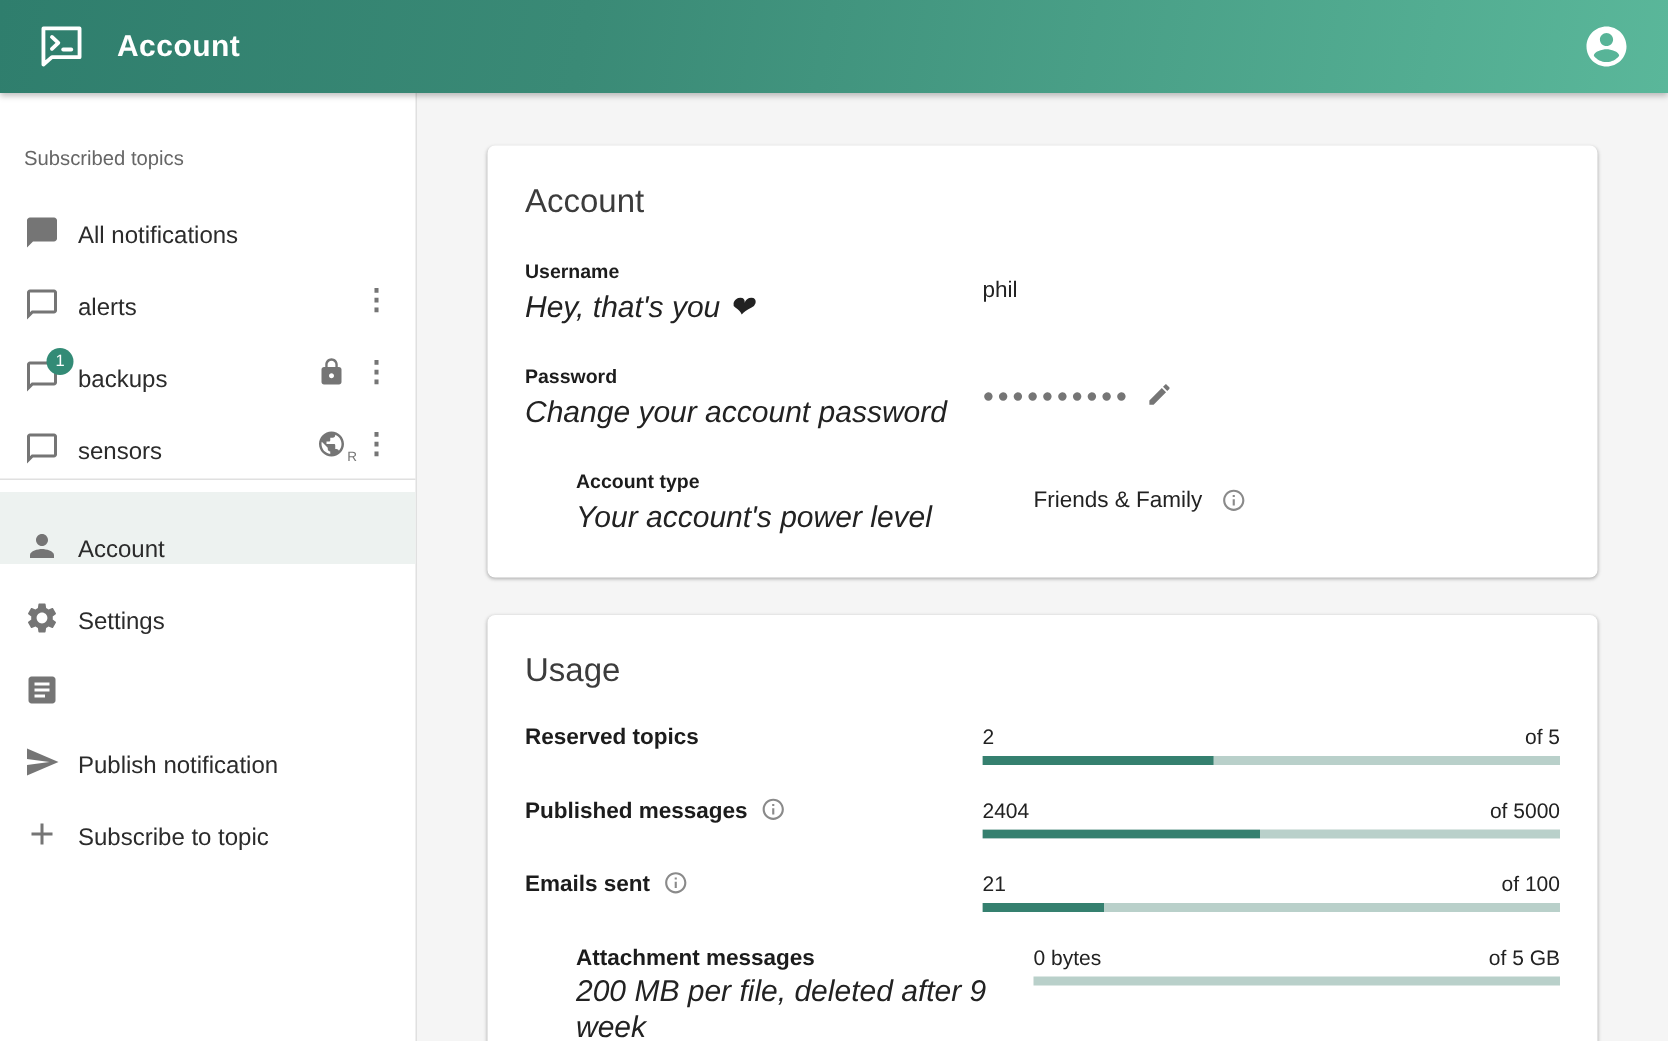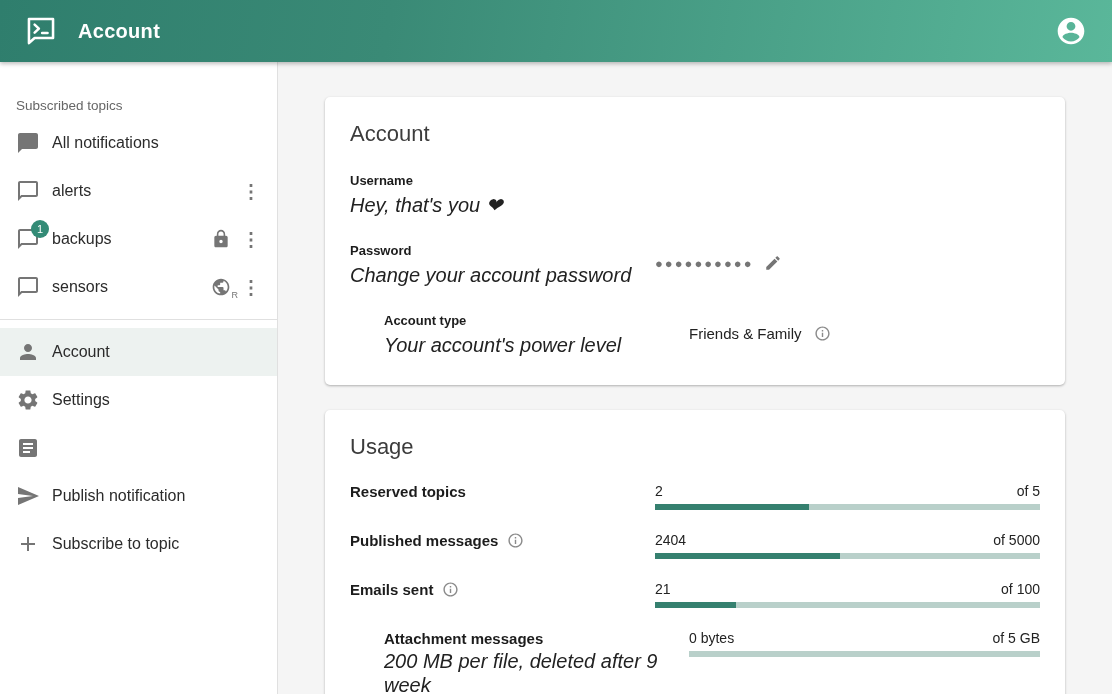--- a/index.html
+++ b/index.html
@@ -18,21 +18,21 @@
   .avatar-btn { margin-left:auto; width:34px; height:34px; cursor:pointer; display:flex; align-items:center; justify-content:center; background:none; border:none; }
 
   
   .layout { display:flex; height:632px; }
   .sidebar { width:278px; background:#fff; border-right:1px solid #e0e0e0; padding-top:12px; flex:none; }
   .main { flex:1; overflow:hidden; padding-top:35px; }
 
   
   .section-label { padding:24px 16px 6px; font-size:13.5px; color:#666; }
   .nav-row {
-    height:48px; display:flex; align-items:center; padding:0 14px 0 16px;
+    height:48px; display:flex; align-items:flex-end; padding:0 14px 0 16px;
     cursor:pointer; color:#2b2b2b; font-size:16px; position:relative;
   }
   .nav-row.selected { background:#edf2f0; }
   .nav-icon { width:24px; height:24px; margin-right:12px; flex:none; color:#757575; position:relative; }
   .nav-icon svg { display:block; width:24px; height:24px; fill:#757575; }
   .nav-label { flex:1; white-space:nowrap; overflow:hidden; text-overflow:ellipsis; }
   .row-end { display:flex; align-items:center; gap:8px; }
   .mini-icon { width:20px; height:20px; color:#757575; position:relative; }
   .mini-icon svg { width:20px; height:20px; fill:#757575; display:block; }
   .dots-btn { border:none; background:none; color:#757575; font-size:19px; line-height:19px; width:24px; height:30px; cursor:pointer; font-weight:bold; }
@@ -200,20 +200,21 @@
   <div class="main">
 
     <div class="card">
       <div class="card-title">Account</div>
 
       <div class="acct-row">
         <div>
           <div class="row-label">Username</div>
           <div class="row-sub">Hey, that's you ❤</div>
         </div>
+        <div class="row-value">phil</div>
       </div>
 
       <div class="acct-row">
         <div>
           <div class="row-label">Password</div>
           <div class="row-sub">Change your account password</div>
         </div>
         <div class="row-value">
           <span class="pw-dots">●●●●●●●●●●</span>
           <button class="edit-btn">

